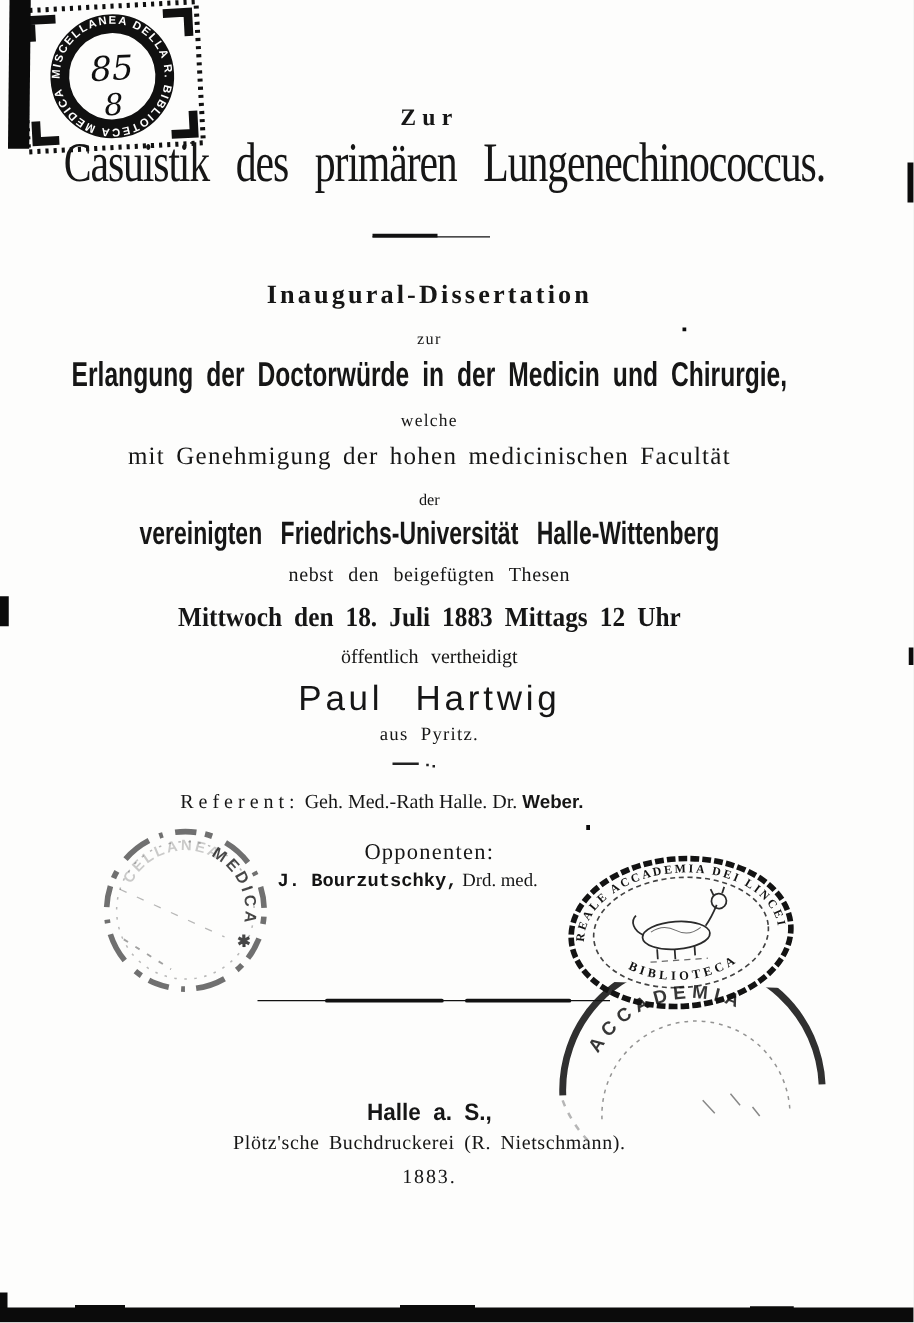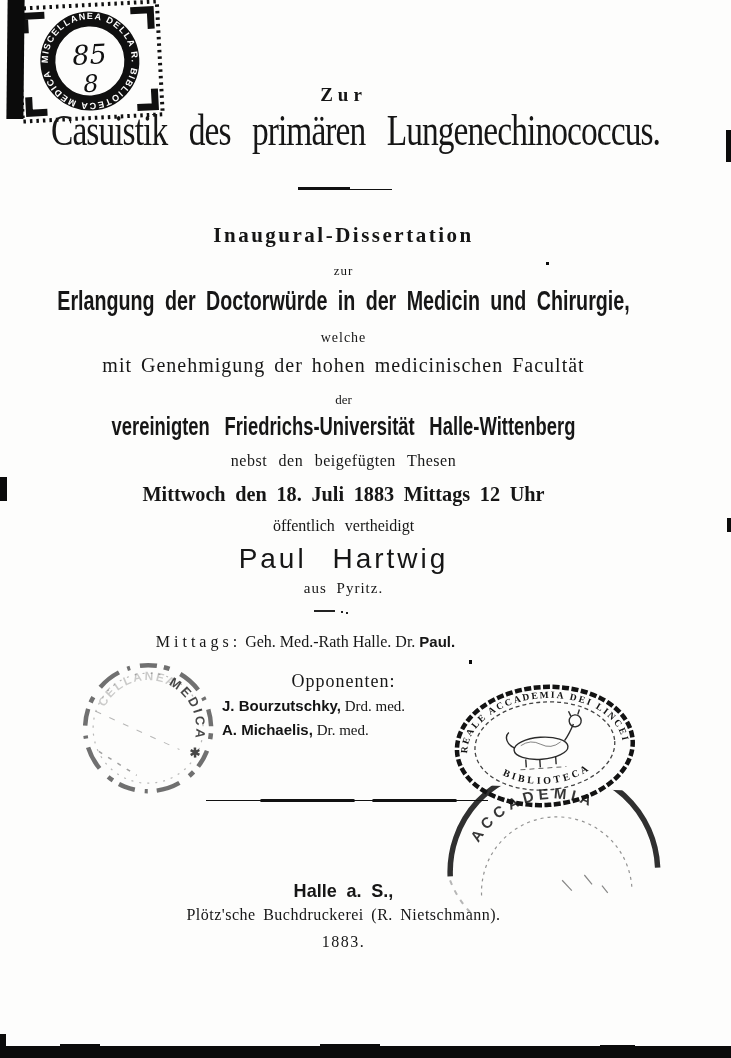--- a/index.html
+++ b/index.html
@@ -34,21 +34,21 @@
   .l-origin{top:580px; font-size:15px; word-spacing:5px; letter-spacing:1px;}
   .rule-pyritz{position:absolute; top:610px; left:314px; width:21px; height:2px; background:#222;}
   .dot{position:absolute; background:#222;}
 
   .l-referent{top:633px; left:-60px; font-size:16px;}
   .ref-label{letter-spacing:4px;}
   .ref-name{font-family:"Liberation Sans",sans-serif; font-weight:bold; font-size:15px;}
   .l-opponenten{top:671px; font-size:18px; letter-spacing:1px;}
   .opp-list{position:absolute; top:697px; left:222px; text-align:left; z-index:3;}
   .opp-row{height:24px; font-size:15px; white-space:nowrap;}
-  .opp-name{font-family:Liberation Sans, sans-serif; font-weight:bold;}
+  .opp-name{font-family:Liberation Mono, monospace; font-weight:bold;}
   .opp-degree{font-family:"Liberation Serif",serif;}
 
   .rule-long{position:absolute; top:800px; left:206px; width:282px; height:1px; background:#111;}
   .rule-long-thick1{position:absolute; top:799px; left:260px; width:95px; height:3px; background:#111; border-radius:2px;}
   .rule-long-thick2{position:absolute; top:799px; left:372px; width:85px; height:3px; background:#111; border-radius:2px;}
 
   .l-halle{top:880px; font-size:19px; font-weight:bold; word-spacing:5px;
            font-family:"Liberation Sans",sans-serif; transform:scaleX(.95);}
   .l-printer{top:906px; font-size:16px; word-spacing:3px; letter-spacing:.5px;}
   .l-year{top:933px; font-size:16px; letter-spacing:1.5px;}
@@ -109,33 +109,29 @@
   <div class="line l-date">Mittwoch den 18. Juli 1883 Mittags 12 Uhr</div>
   <div class="line l-oeffentlich">öffentlich vertheidigt</div>
 
   <div class="line l-name">Paul Hartwig</div>
   <div class="line l-origin">aus Pyritz.</div>
   <div class="rule-pyritz"></div>
   <div class="dot" style="left:341px;top:611px;width:2px;height:2px;"></div>
   <div class="dot" style="left:346px;top:612px;width:2px;height:2px;"></div>
 
   <div class="line l-referent">
-    <span class="ref-label">Mittags:</span>
+    <span class="ref-label">Referent:</span>
     <span class="serif">Geh. Med.-Rath Halle. Dr.</span>
-    <span class="ref-name">Paul.</span>
+    <span class="ref-name">Weber.</span>
   </div>
   <div class="line l-opponenten">Opponenten:</div>
   <div class="opp-list">
     <div class="opp-row">
       <span class="opp-name">J. Bourzutschky,</span>
       <span class="opp-degree">Drd. med.</span>
-    </div>
-    <div class="opp-row">
-      <span class="opp-name">A. Michaelis,</span>
-      <span class="opp-degree">Dr. med.</span>
     </div>
   </div>
 
   <div class="stamp" style="left:58px;top:650px;transform:rotate(22deg);z-index:1;">
     <svg width="178" height="158" viewBox="0 0 178 158">
       <circle cx="89" cy="78" r="63" fill="none" stroke="#1a1a1a" stroke-width="4.5" stroke-dasharray="17 7 6 12 24 9 3 10" opacity=".62"></circle>
       <circle cx="89" cy="78" r="55" fill="none" stroke="#1a1a1a" stroke-width="1.2" stroke-dasharray="2 6" opacity=".3"></circle>
       <defs>
         <path id="leftArc" d="M 41 78 A 48 48 0 1 1 137 78 A 48 48 0 1 1 41 78"></path>
       </defs>

